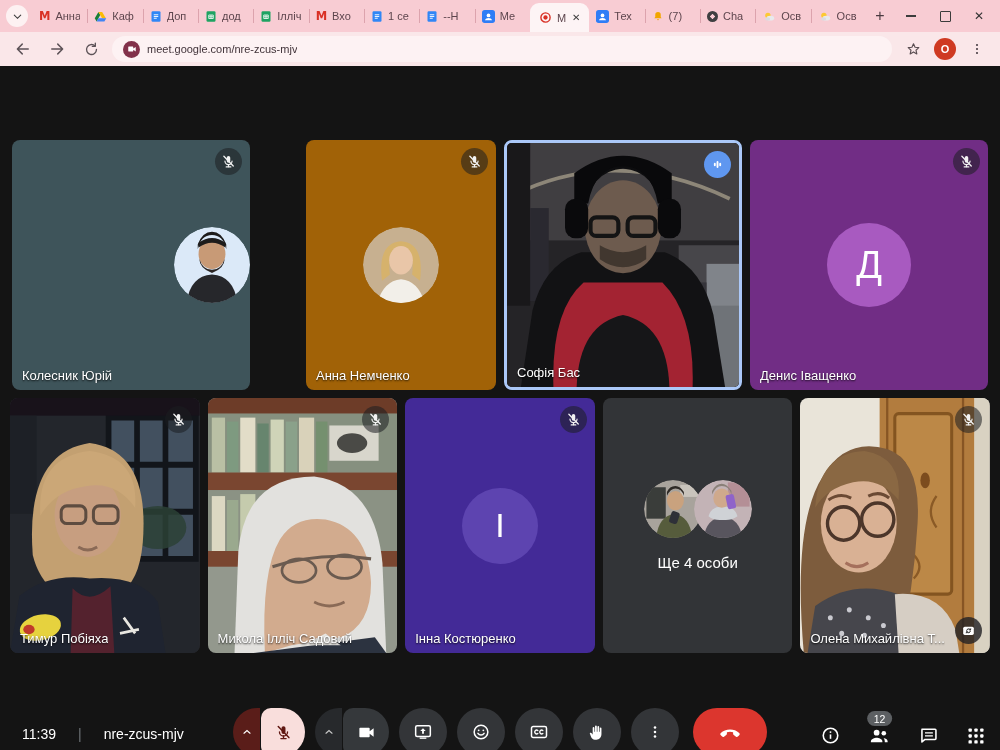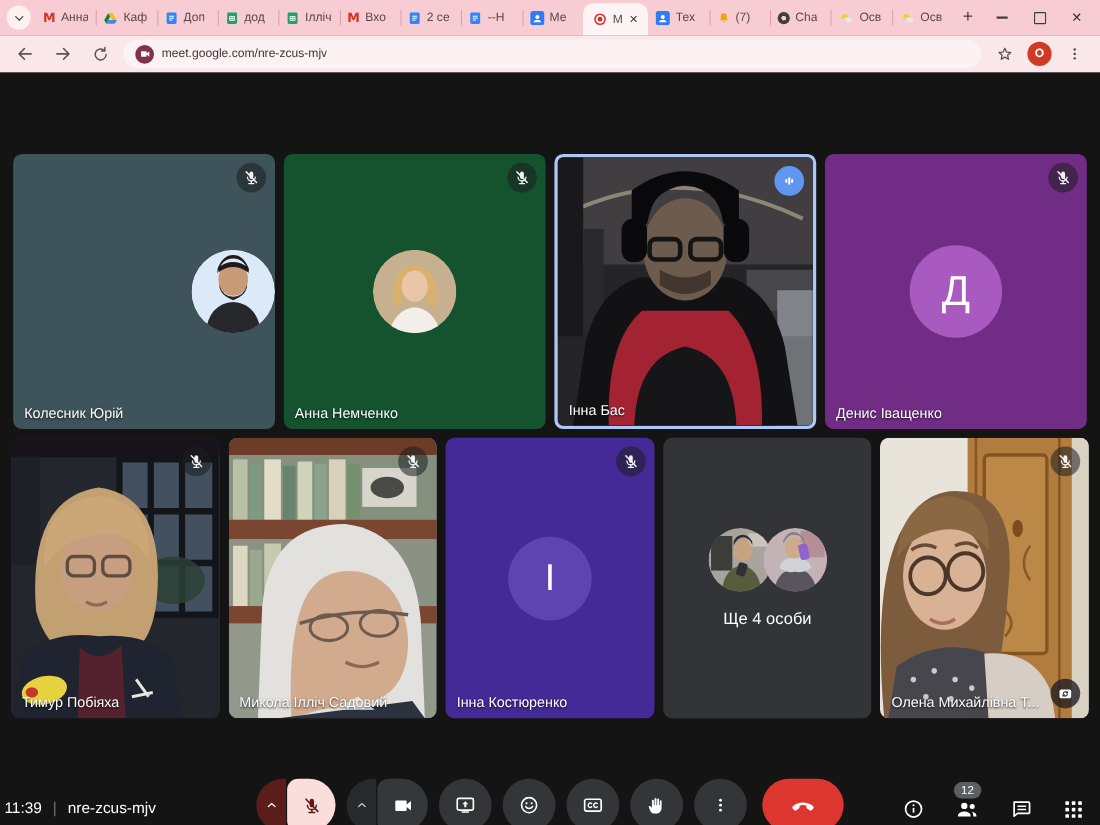--- a/index.html
+++ b/index.html
@@ -53,21 +53,21 @@
   .pname{position:absolute;left:10px;bottom:7px;color:#fff;font-size:13px;z-index:3;text-shadow:0 1px 2px rgba(0,0,0,.85);white-space:nowrap;overflow:hidden;max-width:calc(100% - 40px)}
   .tile.overflow{flex-direction:column;gap:16px}
   .tile.overflow .pname{position:static;font-size:15px;font-weight:500;text-shadow:none;max-width:none}
   .ov-avatars{display:flex;z-index:2}
   .ov-av{width:58px;height:58px;border-radius:50%;overflow:hidden;display:block}
   .ov-av svg{width:100%;height:100%;display:block}
   .ov-av + .ov-av{margin-left:-8px}
 
   
   #footer{position:absolute;left:0;right:0;bottom:0;height:50px}
-  .f-left{position:absolute;left:4px;top:26px;display:flex;align-items:center;gap:10px;color:#fff;font-size:14px}
+  .f-left{position:absolute;left:22px;top:26px;display:flex;align-items:center;gap:22px;color:#fff;font-size:14px}
   .ftime{font-weight:500}
   .fsep{color:#6f7377}
   .f-center{position:absolute;left:50%;transform:translateX(-50%);top:8px;display:flex;align-items:center;gap:10px}
   .split{display:flex;align-items:center}
   .seg{display:flex;align-items:center;justify-content:center;cursor:pointer}
   .seg.chev{width:27px;height:48px;border-radius:24px 0 0 24px;background:var(--mic-chevron-bg)}
   .split.gray .seg.chev{background:#27292c}
   .seg.micseg{width:44px;height:48px;border-radius:10px 24px 24px 10px;background:var(--mic-muted-bg);color:var(--mic-muted-fg);margin-left:1px}
   .seg.micseg svg{width:17px;height:17px}
   .seg.camseg{width:46px;height:48px;border-radius:10px 24px 24px 10px;background:#35383b;margin-left:1px}
@@ -143,21 +143,21 @@
         </div>
         <div class="tab">
           <span class="fav">
             <svg viewBox="0 0 24 24" width="12" height="13">
               <rect x="3" y="1.5" width="18" height="21" rx="2.5" fill="#3086f6"></rect>
               <g stroke="#fff" stroke-width="1.8">
                 <path d="M7.5 8.5h9M7.5 12h9M7.5 15.5h6"></path>
               </g>
             </svg>
           </span>
-          <span class="tlabel">2 се</span>
+          <span class="tlabel">1 се</span>
         </div>
         <div class="tab">
           <span class="fav">
             <svg viewBox="0 0 24 24" width="12" height="13">
               <rect x="3" y="1.5" width="18" height="21" rx="2.5" fill="#3086f6"></rect>
               <g stroke="#fff" stroke-width="1.8">
                 <path d="M7.5 8.5h9M7.5 12h9M7.5 15.5h6"></path>
               </g>
             </svg>
           </span>
@@ -300,21 +300,21 @@
                 <rect x="9.2" y="3" width="5.6" height="11" rx="2.8" fill="currentColor" stroke="none"></rect>
                 <path d="M6.3 11.2a5.7 5.7 0 0 0 11.4 0"></path>
                 <path d="M12 17v3.2"></path>
                 <path d="M8.3 20.6h7.4"></path>
                 <path d="M4.6 3.6l15 15.6" stroke-width="2.1"></path>
               </g>
             </svg>
           </div>
           <div class="pname">Колесник Юрій</div>
         </div>
-        <div class="tile" style="background: #14532d;">
+        <div class="tile" style="background: #a16207; margin-left: 48px;">
           <div class="avatar-circle">
             <svg viewBox="0 0 48 48">
               <circle cx="24" cy="24" r="24" fill="#c7b090"></circle>
               <path d="M12 34 Q9 10 24 9 Q39 10 36 34 L31 30 Q33 16 24 15 Q15 16 17 30 Z" fill="#d6b26c"></path>
               <ellipse cx="24" cy="21" rx="7.5" ry="9" fill="#e9c6a8"></ellipse>
               <path d="M9 48 Q13 34 24 33 Q35 34 39 48 Z" fill="#f2efe9"></path>
               <path d="M16 14 Q24 7 32 14 Q28 10 24 10 Q20 10 16 14 Z" fill="#d6b26c"></path>
             </svg>
           </div>
           <div class="badge mic-badge">
@@ -357,21 +357,21 @@
           </div>
           <div class="badge speak-badge">
             <svg viewBox="0 0 24 24">
               <g fill="#fff">
                 <rect x="6.2" y="9.2" width="3" height="5.6" rx="1.5"></rect>
                 <rect x="10.5" y="6.5" width="3" height="11" rx="1.5"></rect>
                 <rect x="14.8" y="9.2" width="3" height="5.6" rx="1.5"></rect>
               </g>
             </svg>
           </div>
-          <div class="pname">Інна Бас</div>
+          <div class="pname">Софія Бас</div>
         </div>
         <div class="tile" style="background: rgb(113, 45, 133);">
           <div class="letter-circle" style="background: rgb(168, 90, 192);">Д</div>
           <div class="badge mic-badge">
             <svg viewBox="0 0 24 24">
               <g fill="none" stroke="currentColor" stroke-width="1.9" stroke-linecap="round">
                 <rect x="9.2" y="3" width="5.6" height="11" rx="2.8" fill="currentColor" stroke="none"></rect>
                 <path d="M6.3 11.2a5.7 5.7 0 0 0 11.4 0"></path>
                 <path d="M12 17v3.2"></path>
                 <path d="M8.3 20.6h7.4"></path>

